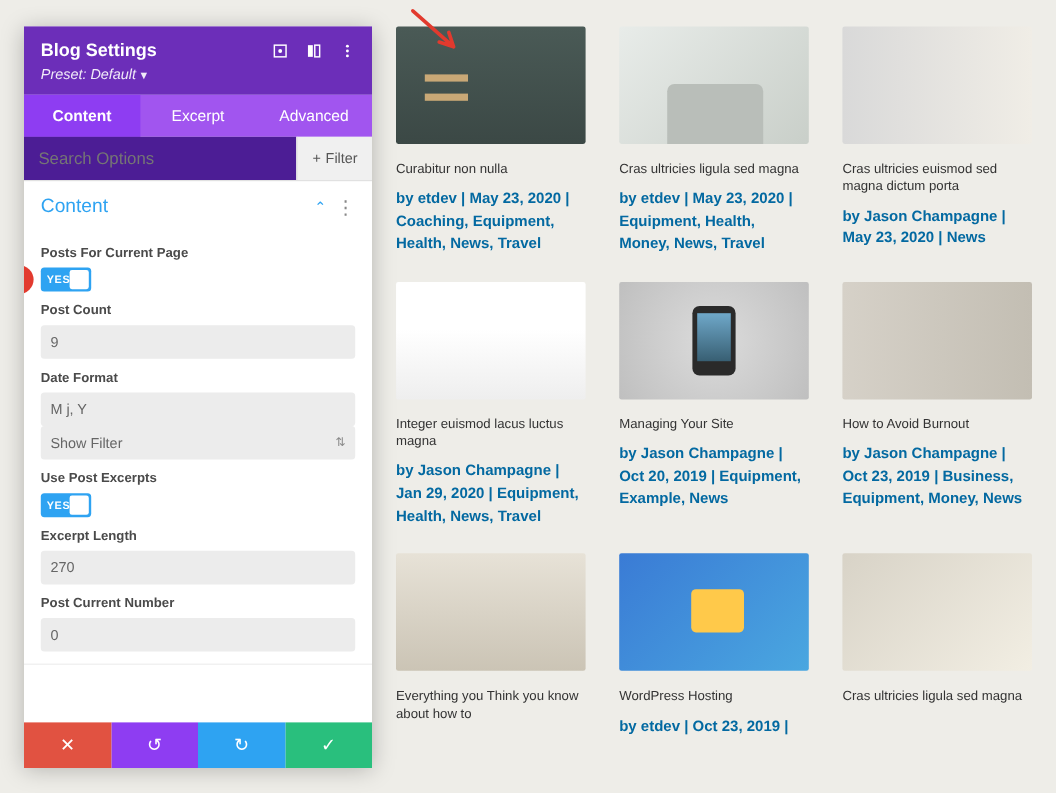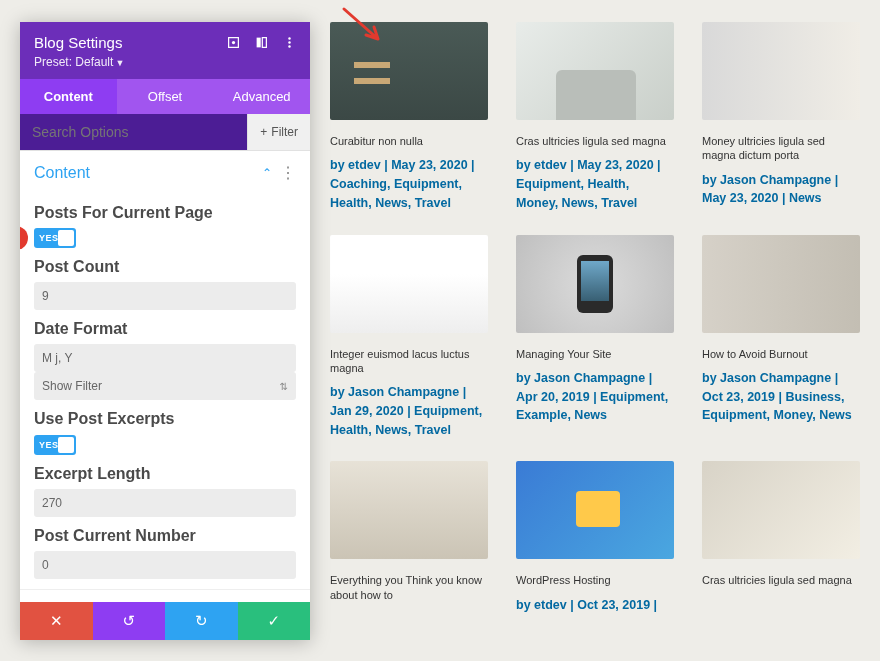--- a/index.html
+++ b/index.html
@@ -4,44 +4,44 @@
 <style>
   * { box-sizing: border-box; margin: 0; padding: 0; }
   body { font-family: -apple-system, BlinkMacSystemFont, "Segoe UI", Arial, sans-serif; background: #eeede8; width: 880px; height: 661px; overflow: hidden; position: relative; }
 
   .arrow { position: absolute; left: 340px; top: 5px; width: 50px; height: 50px; z-index: 100; pointer-events: none; }
   .arrow svg { width: 100%; height: 100%; }
 
   .panel { position: absolute; left: 20px; top: 22px; width: 290px; background: #fff; box-shadow: 0 2px 18px rgba(0,0,0,0.25); z-index: 50; display: flex; flex-direction: column; height: 618px; }
   .panel-head { background: #6c2eb9; color: #fff; padding: 12px 14px 10px 14px; }
   .panel-title-row { display: flex; align-items: center; }
-  .panel-title { font-size: 15px; font-weight: 400; flex: 1; }
+  .panel-title { font-size: 15px; font-weight: 700; flex: 1; }
   .panel-head-icons { display: flex; gap: 14px; }
   .panel-head-icons span { width: 14px; height: 14px; display: inline-flex; align-items: center; justify-content: center; cursor: pointer; }
-  .preset-row { font-size: 12px; margin-top: 4px; opacity: 0.9; }
+  .preset-row { font-size: 12px; margin-top: 4px; opacity: 0.9; font-style: italic; }
   .preset-row .caret { font-size: 9px; margin-left: 2px; }
 
   .tabs { display: flex; background: #a155ef; }
   .tab { flex: 1; text-align: center; padding: 10px 0; font-size: 13px; color: #fff; cursor: pointer; }
   .tab.active { background: #8e3df2; font-weight: 600; }
 
   .search-row { display: flex; border-bottom: 1px solid #e1e1e1; }
   .search-input { flex: 1; border: none; padding: 10px 12px; font-size: 14px; color: #888; outline: none; background:#4c1d95; }
   .filter-btn { background: #f0f0f0; border: none; border-left: 1px solid #e1e1e1; padding: 0 12px; font-size: 12px; color: #555; cursor: pointer; display: flex; align-items: center; gap: 4px; }
 
   .scroll-body { overflow-y: auto; flex: 1; }
 
   .section-head { display: flex; align-items: center; padding: 12px 14px; cursor: pointer; }
   .section-head.open .section-title { color: #2ea3f2; }
   .section-title { font-size: 16px; color: #555; flex: 1; }
   .section-head .chev { color: #2ea3f2; font-size: 12px; margin-right: 8px; }
   .section-head .dots { color: #888; cursor: pointer; }
 
   .section-body { padding: 0 14px 6px 14px; }
-  .field-label { font-size: 16px; color: #4a4a4a; font-weight: 600; margin: 10px 0 6px 0; }
+  .field-label { font-size: 11px; color: #4a4a4a; font-weight: 600; margin: 10px 0 6px 0; }
   .toggle { width: 42px; height: 20px; background: #2ea3f2; border-radius: 3px; position: relative; display: inline-flex; align-items: center; cursor: pointer; }
   .toggle .knob { position: absolute; right: 2px; width: 16px; height: 16px; background: #fff; border-radius: 2px; }
   .toggle .txt { color: #fff; font-size: 9px; font-weight: 700; margin-left: 5px; letter-spacing: 0.5px; }
   .toggle-row { display: flex; align-items: center; position: relative; }
 
   .badge-1 { position: absolute; left: -30px; top: -2px; width: 24px; height: 24px; border-radius: 50%; background: #e23a2e; color: #fff; font-size: 13px; font-weight: 700; display: flex; align-items: center; justify-content: center; }
 
   .text-input, .select-input { width: 100%; background: #ececec; border: none; border-radius: 3px; padding: 7px 8px; font-size: 12px; color: #666; }
   .select-wrap { position: relative; }
   .select-caret { position: absolute; right: 8px; top: 50%; transform: translateY(-50%); font-size: 10px; color: #888; pointer-events: none; }
@@ -114,21 +114,21 @@
           </span>
       </div>
     </div>
     <div class="preset-row">
       <span>Preset: Default</span><span class="caret">▼</span>
     </div>
   </div>
 
   <div class="tabs">
     <div class="tab active">Content</div>
-    <div class="tab">Offset</div>
+    <div class="tab">Excerpt</div>
     <div class="tab">Advanced</div>
   </div>
 
   <div class="search-row">
     <input class="search-input" placeholder="Search Options" style="">
     <button class="filter-btn">
         <span>+</span>
         <span>Filter</span>
       </button>
   </div>
@@ -207,32 +207,32 @@
       <div class="card-title">Curabitur non nulla</div>
       <div class="card-meta">by etdev | May 23, 2020 | Coaching, Equipment, Health, News, Travel</div>
     </div>
     <div class="card">
       <div class="card-img th2"></div>
       <div class="card-title">Cras ultricies ligula sed magna</div>
       <div class="card-meta">by etdev | May 23, 2020 | Equipment, Health, Money, News, Travel</div>
     </div>
     <div class="card">
       <div class="card-img th3"></div>
-      <div class="card-title">Money ultricies ligula sed magna dictum porta</div>
+      <div class="card-title">Cras ultricies euismod sed magna dictum porta</div>
       <div class="card-meta">by Jason Champagne | May 23, 2020 | News</div>
     </div>
     <div class="card">
       <div class="card-img th4"></div>
       <div class="card-title">Integer euismod lacus luctus magna</div>
       <div class="card-meta">by Jason Champagne | Jan 29, 2020 | Equipment, Health, News, Travel</div>
     </div>
     <div class="card">
       <div class="card-img th5"></div>
       <div class="card-title">Managing Your Site</div>
-      <div class="card-meta">by Jason Champagne | Apr 20, 2019 | Equipment, Example, News</div>
+      <div class="card-meta">by Jason Champagne | Oct 20, 2019 | Equipment, Example, News</div>
     </div>
     <div class="card">
       <div class="card-img th6"></div>
       <div class="card-title">How to Avoid Burnout</div>
       <div class="card-meta">by Jason Champagne | Oct 23, 2019 | Business, Equipment, Money, News</div>
     </div>
     <div class="card">
       <div class="card-img th7"></div>
       <div class="card-title">Everything you Think you know about how to</div>
       <div class="card-meta"></div>

